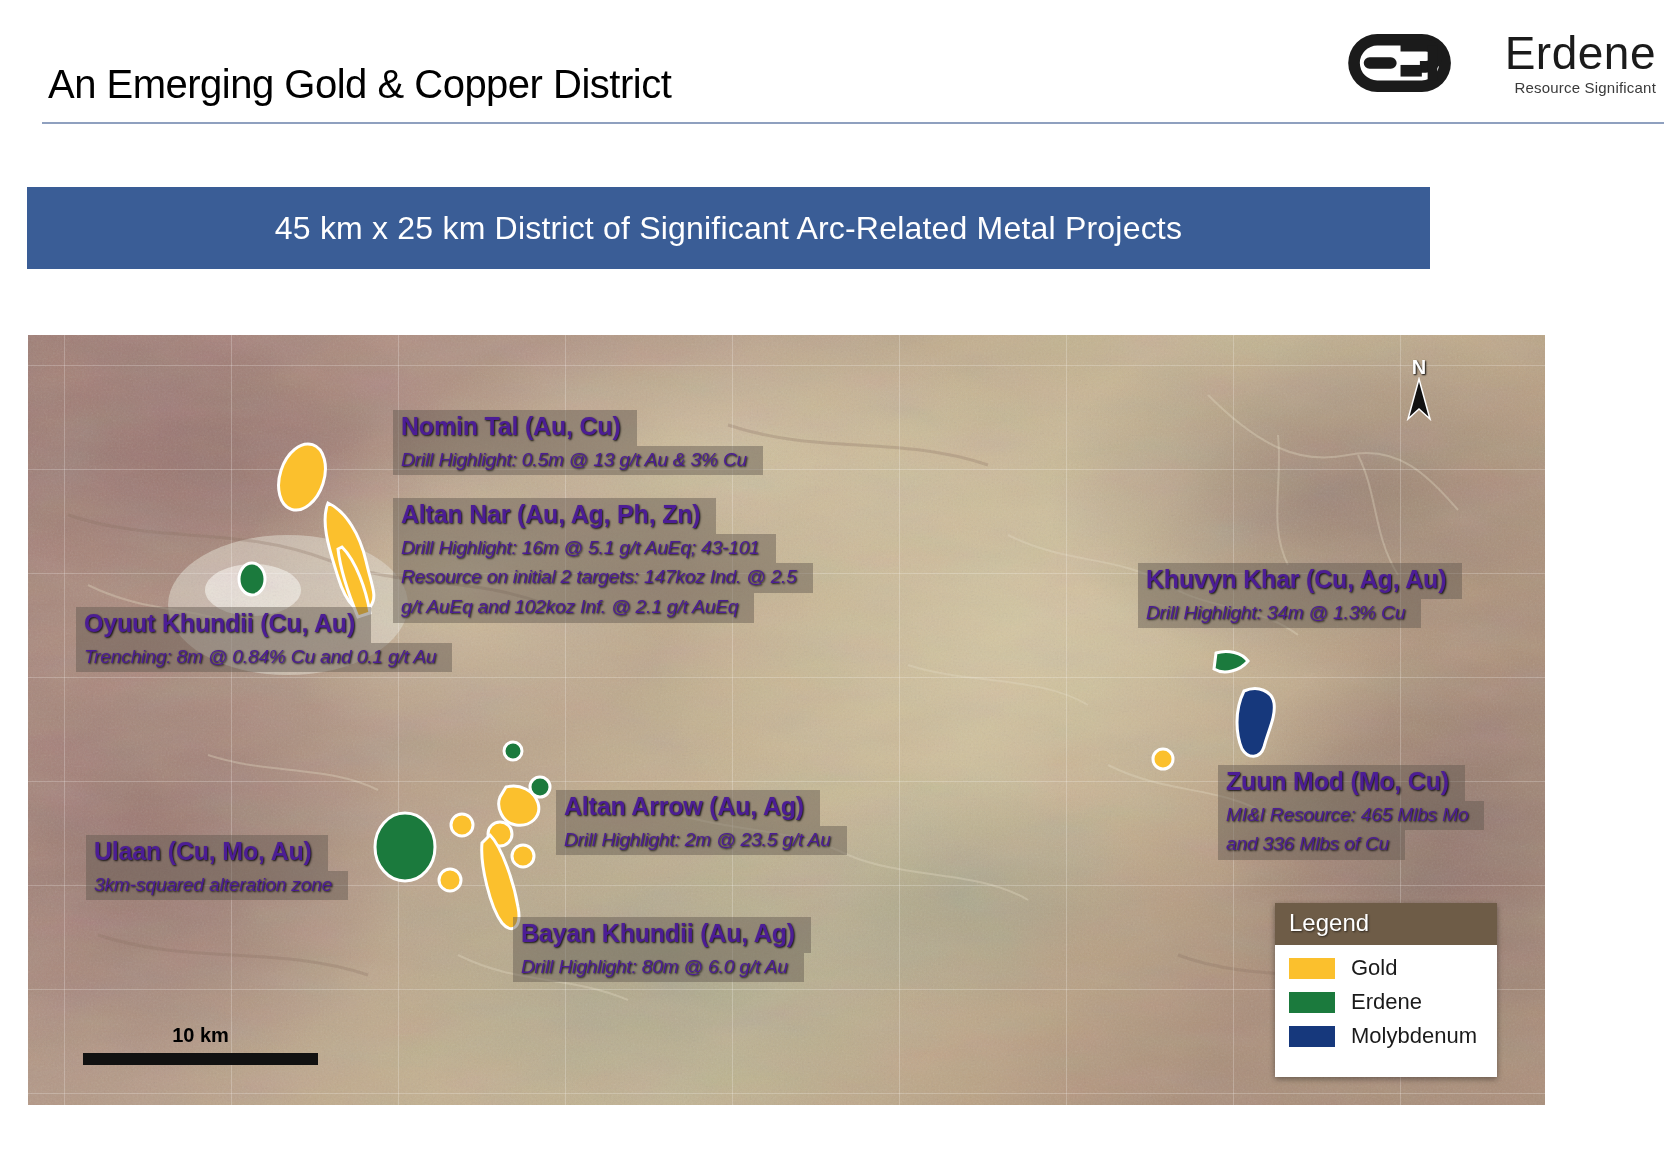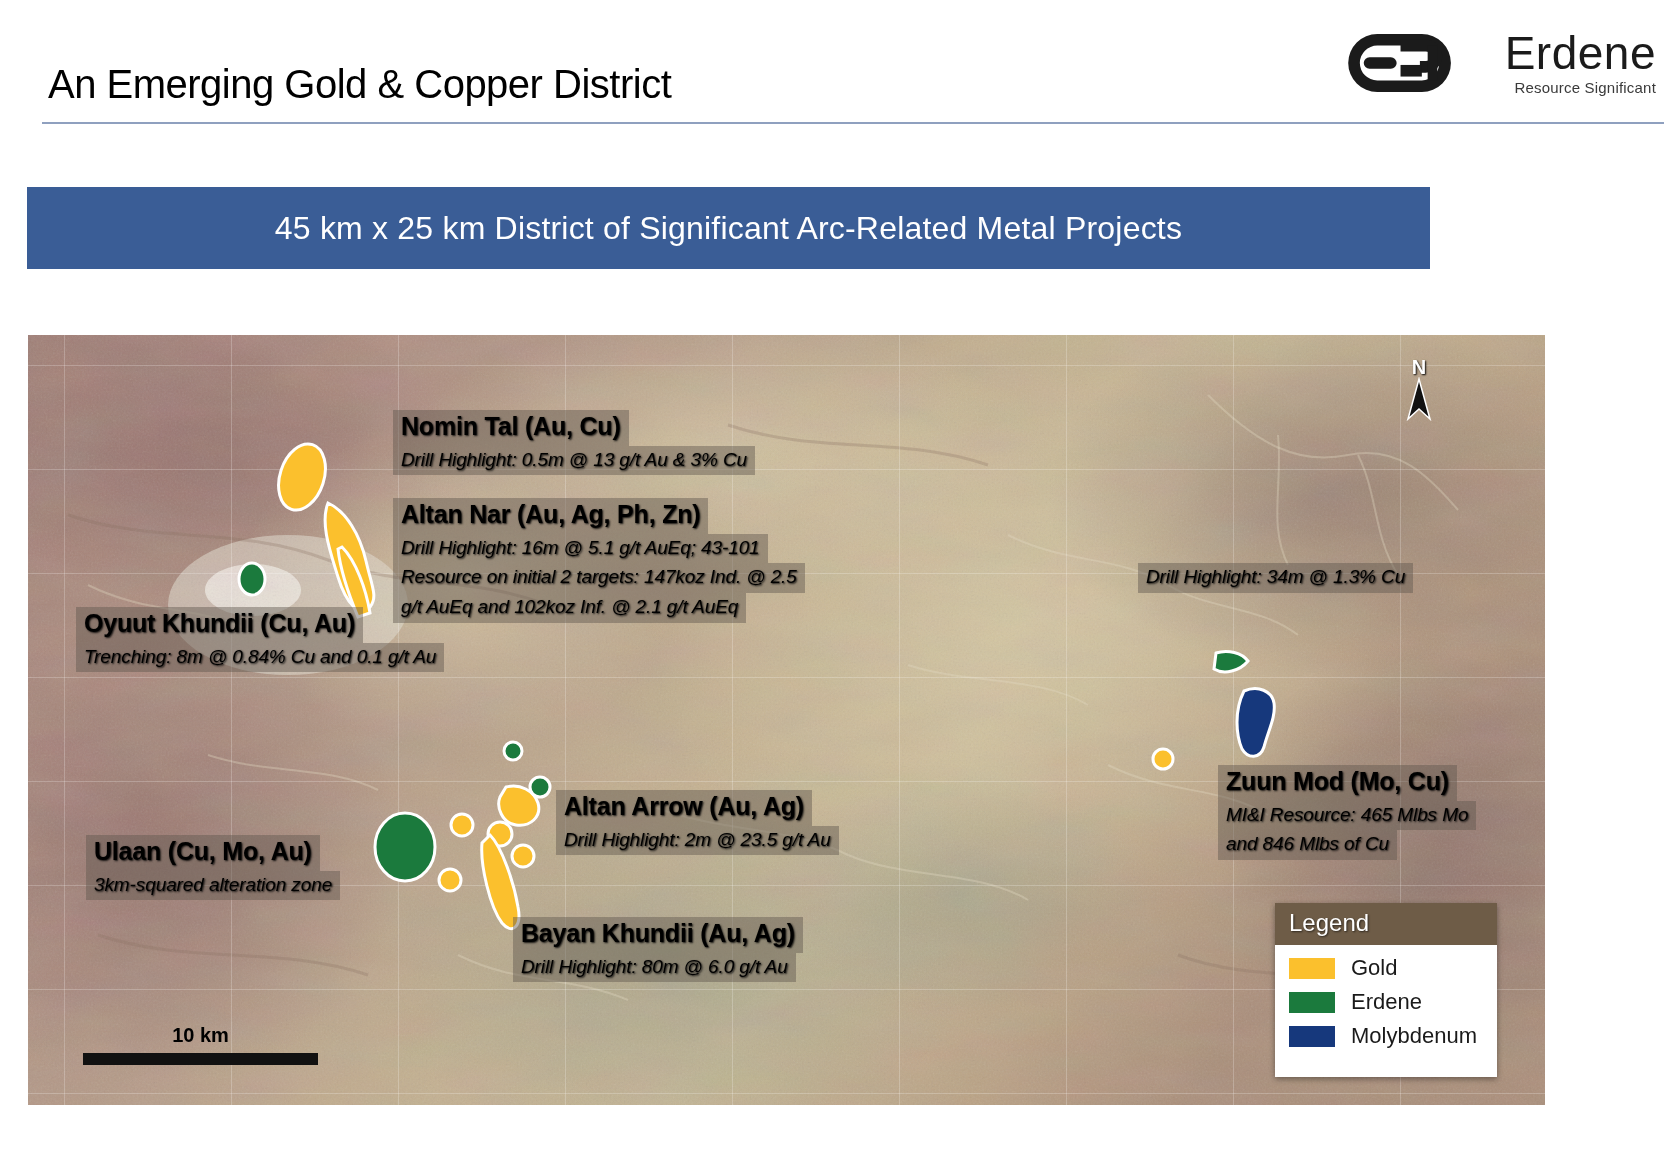--- a/index.html
+++ b/index.html
@@ -88,23 +88,23 @@
     background-image:
       linear-gradient(to right, rgba(255,255,255,0.22) 1px, transparent 1px),
       linear-gradient(to bottom, rgba(255,255,255,0.22) 1px, transparent 1px);
     background-size: 167px 104px;
     background-position: 36px 30px;
   }
 
   
   .lbl {
     position: absolute;
-    padding: 2px 8px 4px 8px;
+    padding: 2px 16px 4px 8px;
     background: rgba(95,86,78,0.45);
-    color: #000000;
+    color: #4c1d95;
     text-shadow: 1px 1px 2px rgba(0,0,0,0.85);
     white-space: nowrap;
   }
   .lbl-title {
     font-size: 25px;
     font-weight: bold;
     letter-spacing: -0.2px;
     line-height: 1.18;
   }
   .lbl-sub {
@@ -304,27 +304,28 @@
     <div class="lbl lbl-sub">Resource on initial 2 targets: 147koz Ind. @ 2.5</div>
     <div class="lbl lbl-sub">g/t AuEq and 102koz Inf. @ 2.1 g/t AuEq</div>
   </div>
 
   <div class="lbl-group" style="left:48px; top:272px;">
     <div class="lbl lbl-title">Oyuut Khundii (Cu, Au)</div>
     <div class="lbl lbl-sub">Trenching: 8m @ 0.84% Cu and 0.1 g/t Au</div>
   </div>
 
   <div class="lbl-group" style="left:1110px; top:228px;">
+    <div class="lbl lbl-title">Khuvyn Khar (Cu, Ag, Au)</div>
     <div class="lbl lbl-sub">Drill Highlight: 34m @ 1.3% Cu</div>
   </div>
 
   <div class="lbl-group" style="left:1190px; top:430px;">
     <div class="lbl lbl-title">Zuun Mod (Mo, Cu)</div>
     <div class="lbl lbl-sub">MI&amp;I Resource: 465 Mlbs Mo</div>
-    <div class="lbl lbl-sub">and 846 Mlbs of Cu</div>
+    <div class="lbl lbl-sub">and 336 Mlbs of Cu</div>
   </div>
 
   <div class="lbl-group" style="left:528px; top:455px;">
     <div class="lbl lbl-title">Altan Arrow (Au, Ag)</div>
     <div class="lbl lbl-sub">Drill Highlight: 2m @ 23.5 g/t Au</div>
   </div>
 
   <div class="lbl-group" style="left:58px; top:500px;text-align:center;">
     <div class="lbl lbl-title">Ulaan (Cu, Mo, Au)</div>
     <div class="lbl lbl-sub">3km-squared alteration zone</div>

